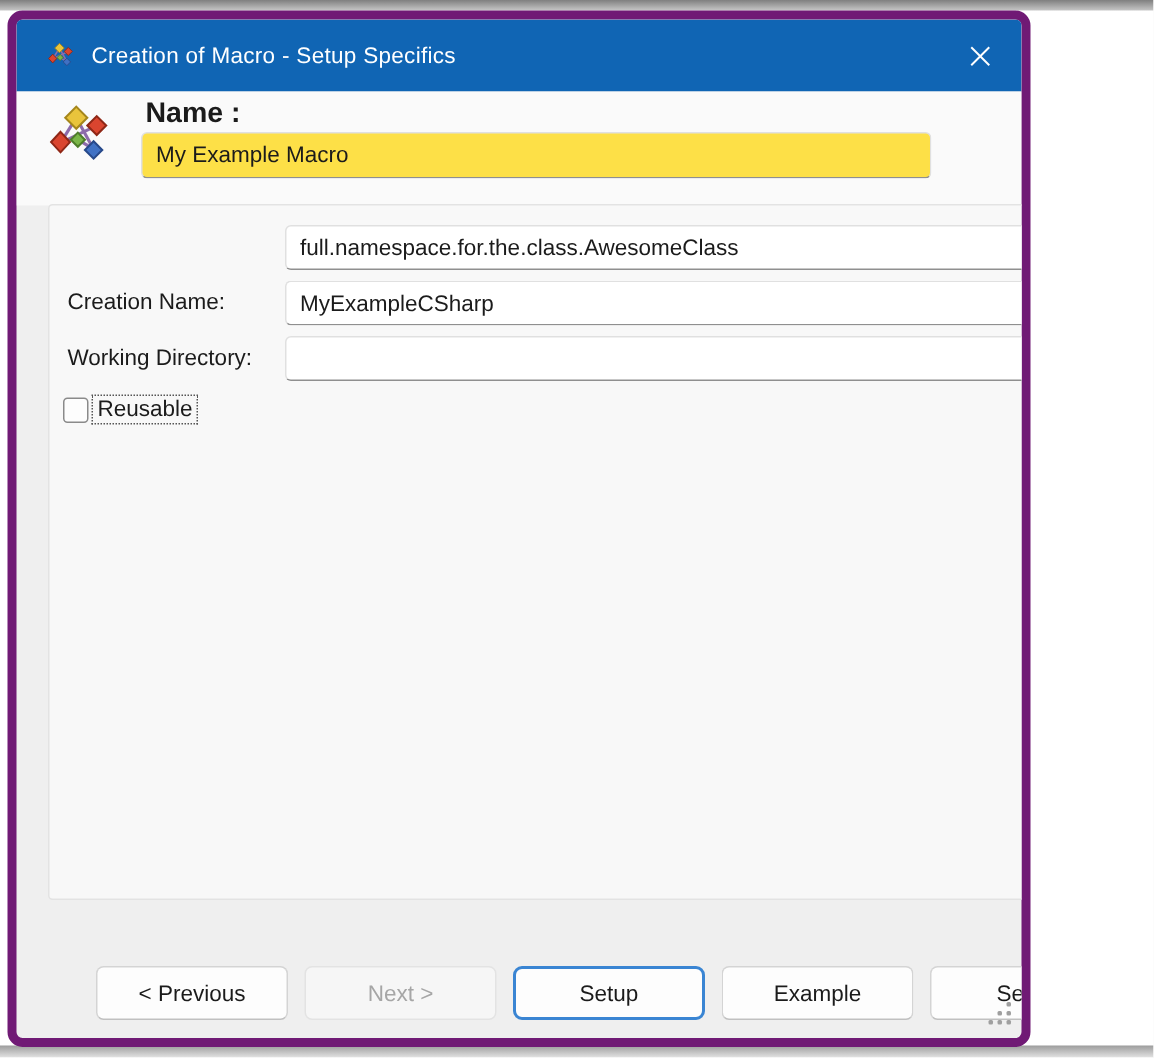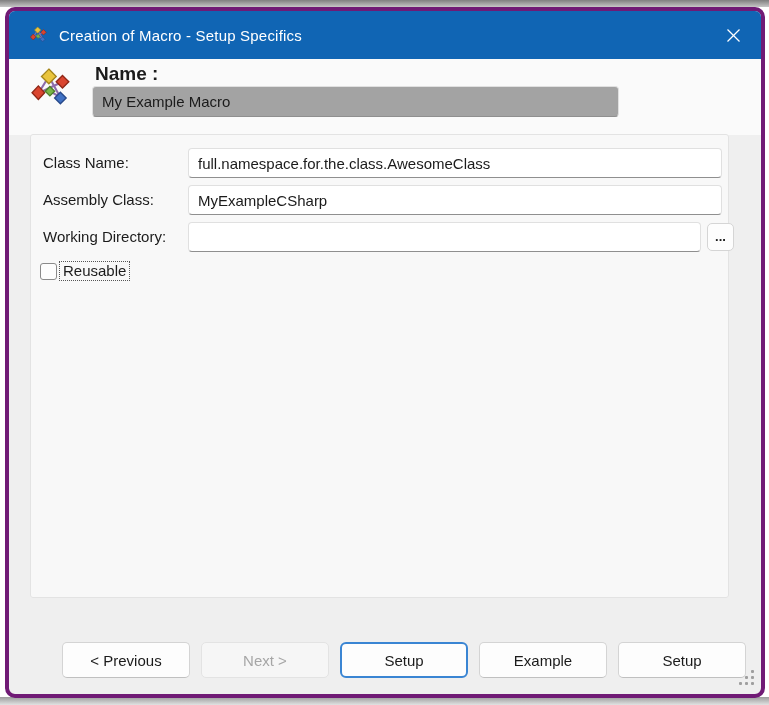--- a/index.html
+++ b/index.html
@@ -5,40 +5,40 @@
   html,body{margin:0;padding:0;}
   body{
     width:769px;height:705px;position:relative;background:#ffffff;
     font-family:"Liberation Sans", sans-serif;color:#1b1b1b;overflow:hidden;
   }
   .top-shadow{position:absolute;left:0;top:0;width:769px;height:7px;
     background:linear-gradient(#7f7f7f,#c6c6c6);}
   .bottom-shadow{position:absolute;left:0;top:697px;width:769px;height:8px;
     background:linear-gradient(#9c9c9c,#e2e2e2);}
   .dialog{
-    position:absolute;left:5px;top:7px;width:760px;height:691px;box-sizing:border-box;
-    border:4px solid #701a75;border-radius:10px;background:#efefef;overflow:hidden;
+    position:absolute;left:5px;top:7px;width:682px;height:691px;box-sizing:border-box;
+    border:6px solid #701a75;border-radius:10px;background:#efefef;overflow:hidden;
   }
   
   .titlebar{
     position:absolute;left:0;top:0;right:0;height:48px;background:#1065b4;
     display:flex;align-items:center;padding:0 6px 0 21px;box-sizing:border-box;
   }
   .titlebar .title{color:#ffffff;font-size:15px;margin-left:11px;letter-spacing:.2px;}
   .close-btn{
     margin-left:auto;width:44px;height:36px;display:flex;align-items:center;justify-content:center;
     color:#ffffff;cursor:default;background:transparent;border:none;
   }
   
   .header-area{position:absolute;left:0;top:48px;right:0;height:76px;background:#fafafa;}
   .big-icon{position:absolute;left:22px;top:8px;width:42px;height:42px;}
   .name-label{position:absolute;left:86px;top:4px;font-size:19px;font-weight:bold;line-height:22px;}
   .name-input{
     position:absolute;left:83px;top:27px;width:527px;height:31px;box-sizing:border-box;
-    background:#a3a3a3;border:1px solid #e0e0e0;border-bottom:1px solid #8f8f8f;border-radius:4px;
+    background:#fde047;border:1px solid #e0e0e0;border-bottom:1px solid #8f8f8f;border-radius:4px;
     font-family:"Liberation Sans", sans-serif;font-size:15px;color:#1b1b1b;padding:0 9px;outline:none;
   }
   
   .panel{
     position:absolute;left:21px;top:123px;width:699px;height:464px;box-sizing:border-box;
     background:#f8f8f8;border:1px solid #e3e3e3;border-radius:3px;
   }
   .field-label{position:absolute;left:12px;height:30px;line-height:30px;font-size:15px;white-space:nowrap;}
   .field-input{
     position:absolute;left:157px;height:30px;box-sizing:border-box;
@@ -128,24 +128,23 @@
         <polygon points="18,18.5 22.5,23 18,27.5 13.5,23" fill="#7ab648" stroke="#4e7d2a" stroke-width="1.3"></polygon>
         <polygon points="28,24 33.5,29.5 28,35 22.5,29.5" fill="#4071c4" stroke="#27498a" stroke-width="1.3"></polygon>
       </svg>
     </span>
     <div class="name-label">Name :</div>
     <input class="name-input" type="text" value="My Example Macro" style="">
   </div>
 
   <div class="panel">
 
-    <div class="field-label row1">Class Name:</div>
     <input class="field-input row1 w-full" type="text" value="full.namespace.for.the.class.AwesomeClass" style="">
 
-    <div class="field-label row2">Assembly Class:</div>
+    <div class="field-label row2">Creation Name:</div>
     <input class="field-input row2 w-full" type="text" value="MyExampleCSharp" style="">
 
     <div class="field-label row3">Working Directory:</div>
     <input class="field-input row3 w-short" type="text" value="" style="">
     <button class="browse-btn">...</button>
 
     <div class="check-row">
       <input type="checkbox" class="checkbox" style="">
       <label class="check-label">Reusable</label>
     </div>

